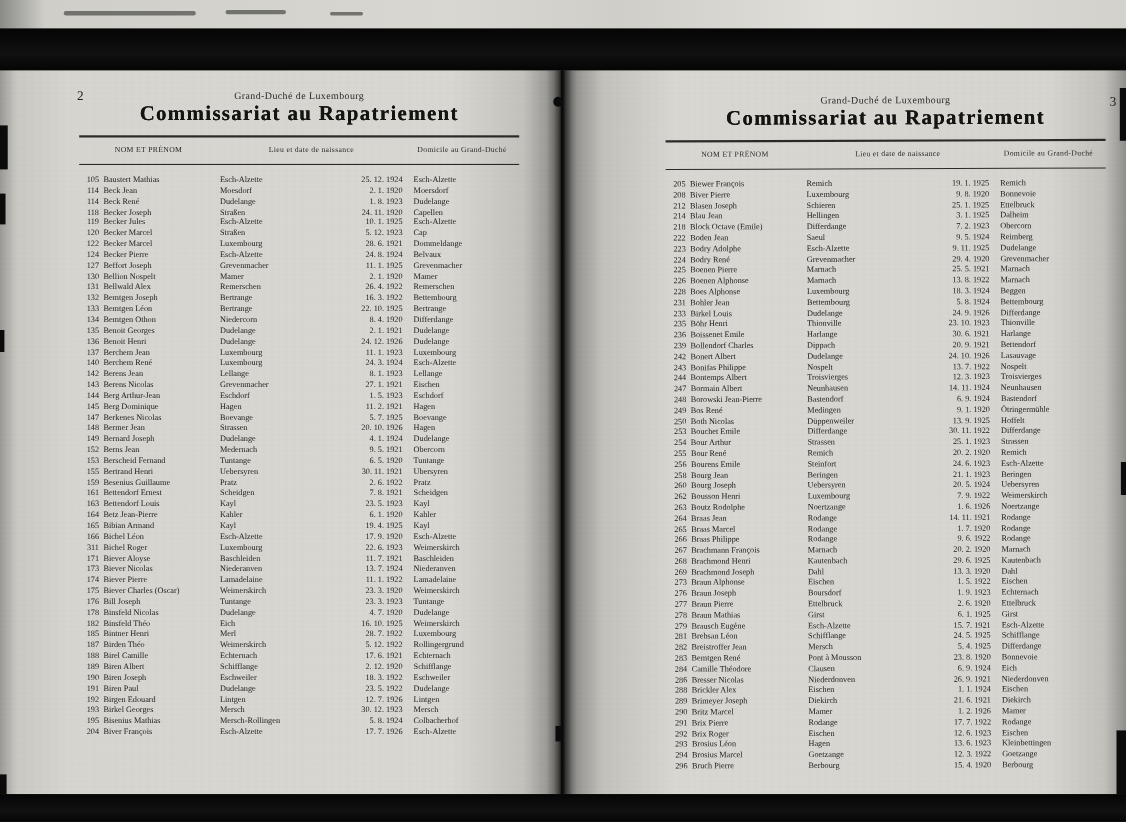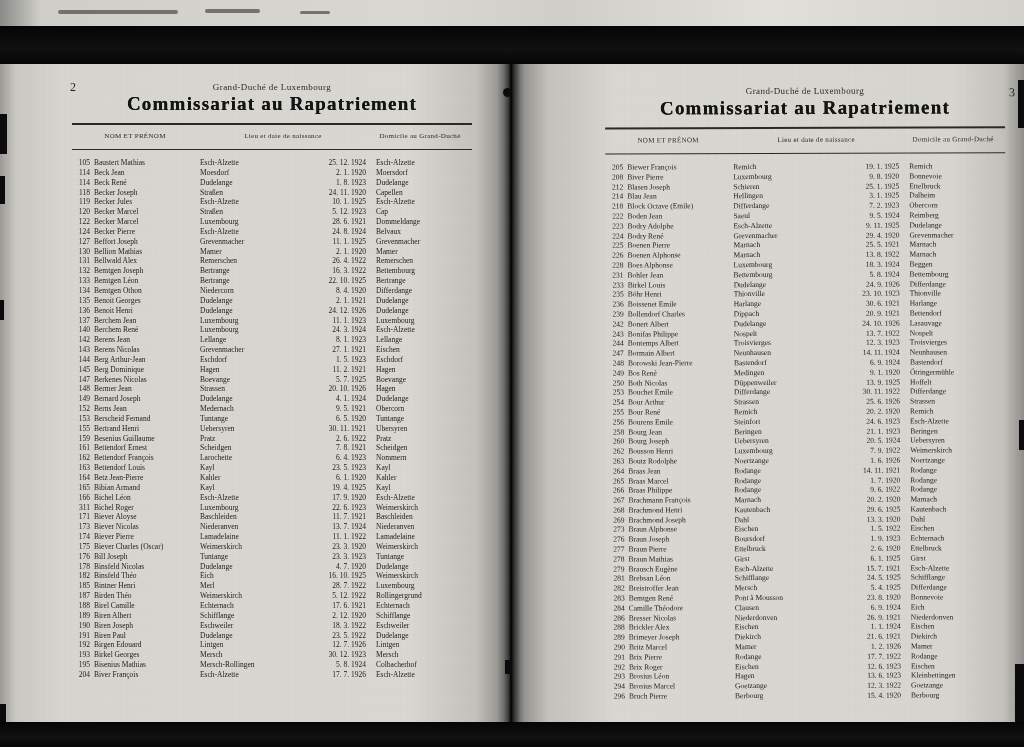--- a/index.html
+++ b/index.html
@@ -168,21 +168,21 @@
             </div>
             <div class="row">
               <span class="c-num">127</span>
               <span class="c-name">Beffort Joseph</span>
               <span class="c-place">Grevenmacher</span>
               <span class="c-date">11. 1. 1925</span>
               <span class="c-dom">Grevenmacher</span>
             </div>
             <div class="row">
               <span class="c-num">130</span>
-              <span class="c-name">Bellion Mathias</span>
+              <span class="c-name">Bellion Nospelt</span>
               <span class="c-place">Mamer</span>
               <span class="c-date">2. 1. 1920</span>
               <span class="c-dom">Mamer</span>
             </div>
             <div class="row">
               <span class="c-num">131</span>
               <span class="c-name">Bellwald Alex</span>
               <span class="c-place">Remerschen</span>
               <span class="c-date">26. 4. 1922</span>
               <span class="c-dom">Remerschen</span>
@@ -312,27 +312,20 @@
               <span class="c-place">Pratz</span>
               <span class="c-date">2. 6. 1922</span>
               <span class="c-dom">Pratz</span>
             </div>
             <div class="row">
               <span class="c-num">161</span>
               <span class="c-name">Bettendorf Ernest</span>
               <span class="c-place">Scheidgen</span>
               <span class="c-date">7. 8. 1921</span>
               <span class="c-dom">Scheidgen</span>
-            </div>
-            <div class="row">
-              <span class="c-num">162</span>
-              <span class="c-name">Bettendorf François</span>
-              <span class="c-place">Larochette</span>
-              <span class="c-date">6. 4. 1923</span>
-              <span class="c-dom">Nommern</span>
             </div>
             <div class="row">
               <span class="c-num">163</span>
               <span class="c-name">Bettendorf Louis</span>
               <span class="c-place">Kayl</span>
               <span class="c-date">23. 5. 1923</span>
               <span class="c-dom">Kayl</span>
             </div>
             <div class="row">
               <span class="c-num">164</span>
@@ -663,21 +656,21 @@
               <span class="c-num">253</span>
               <span class="c-name">Bouchet Emile</span>
               <span class="c-place">Differdange</span>
               <span class="c-date">30. 11. 1922</span>
               <span class="c-dom">Differdange</span>
             </div>
             <div class="row">
               <span class="c-num">254</span>
               <span class="c-name">Bour Arthur</span>
               <span class="c-place">Strassen</span>
-              <span class="c-date">25. 6. 1926</span>
+              <span class="c-date">25. 1. 1923</span>
               <span class="c-dom">Strassen</span>
             </div>
             <div class="row">
               <span class="c-num">255</span>
               <span class="c-name">Bour René</span>
               <span class="c-place">Remich</span>
               <span class="c-date">20. 2. 1920</span>
               <span class="c-dom">Remich</span>
             </div>
             <div class="row">

